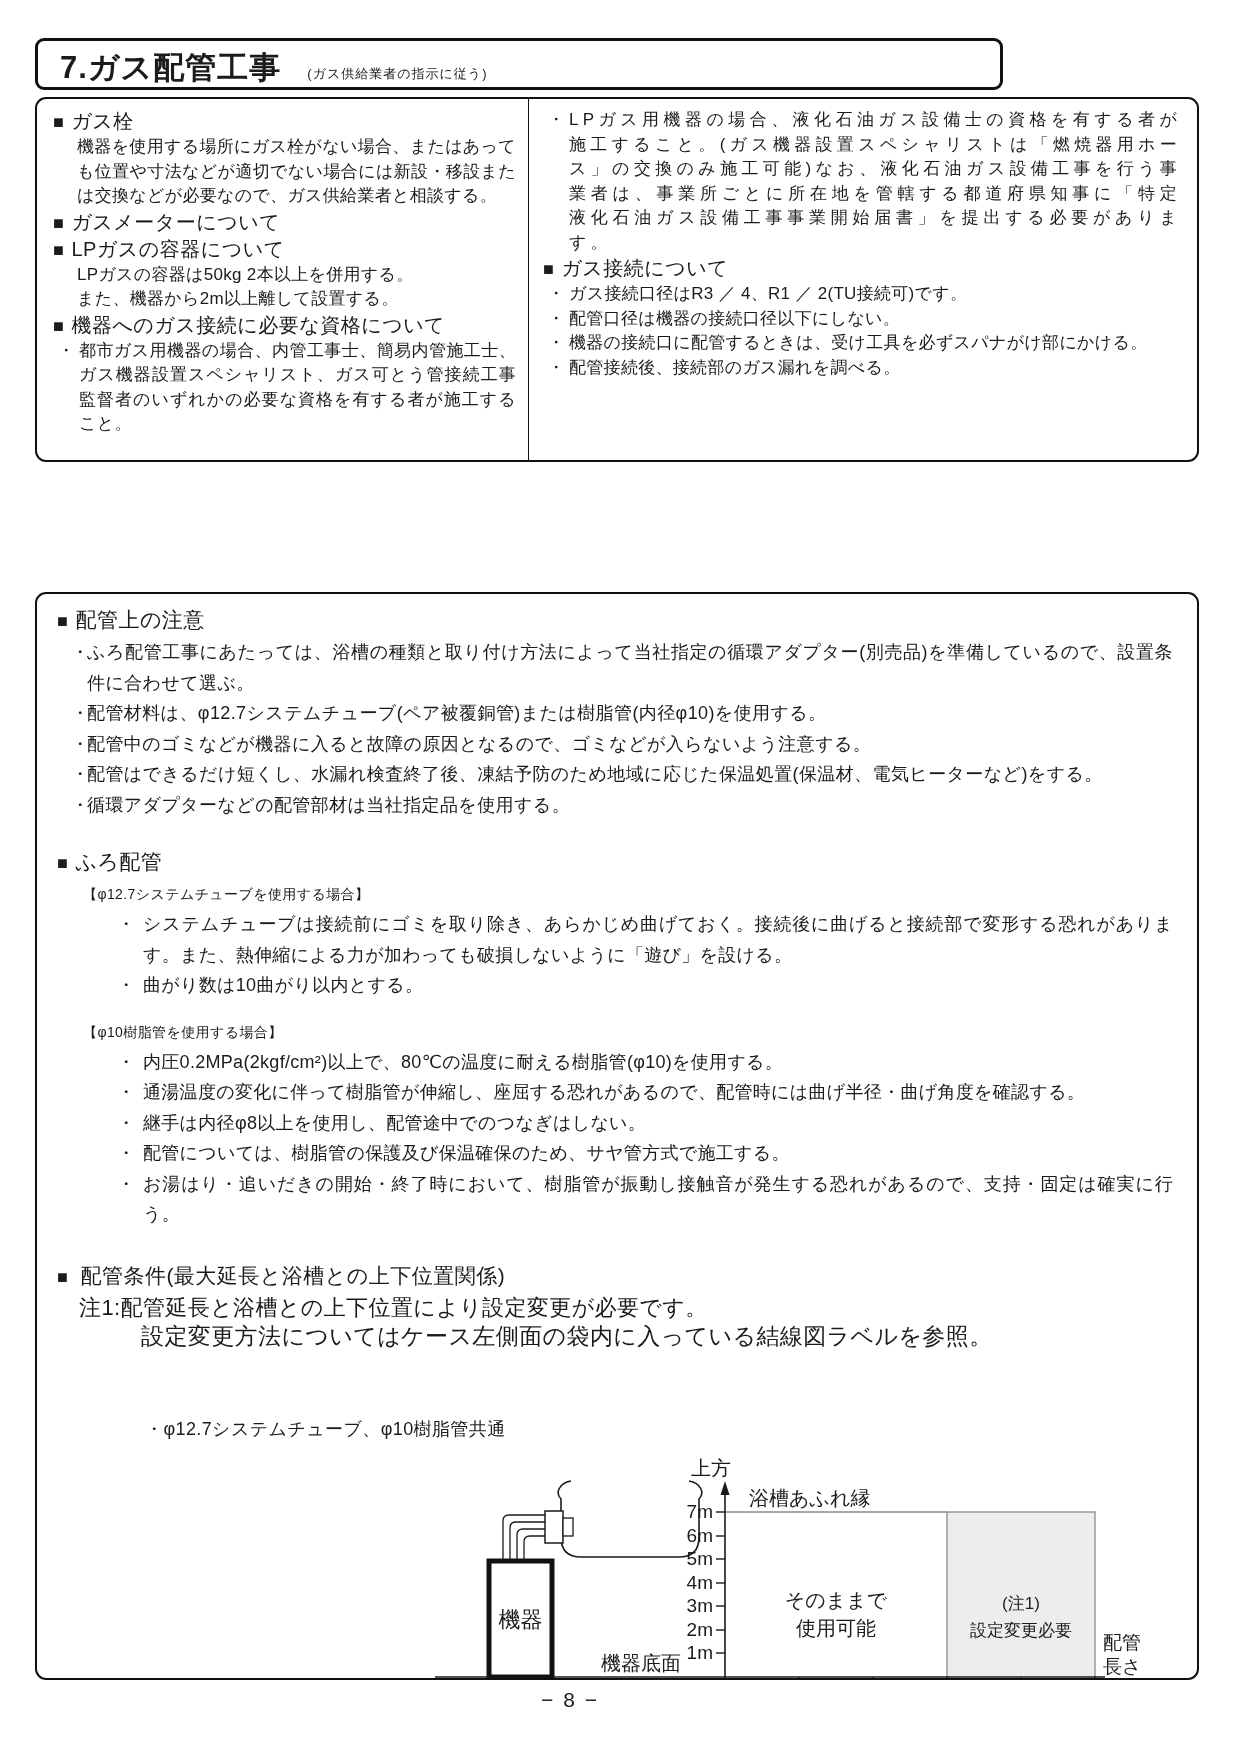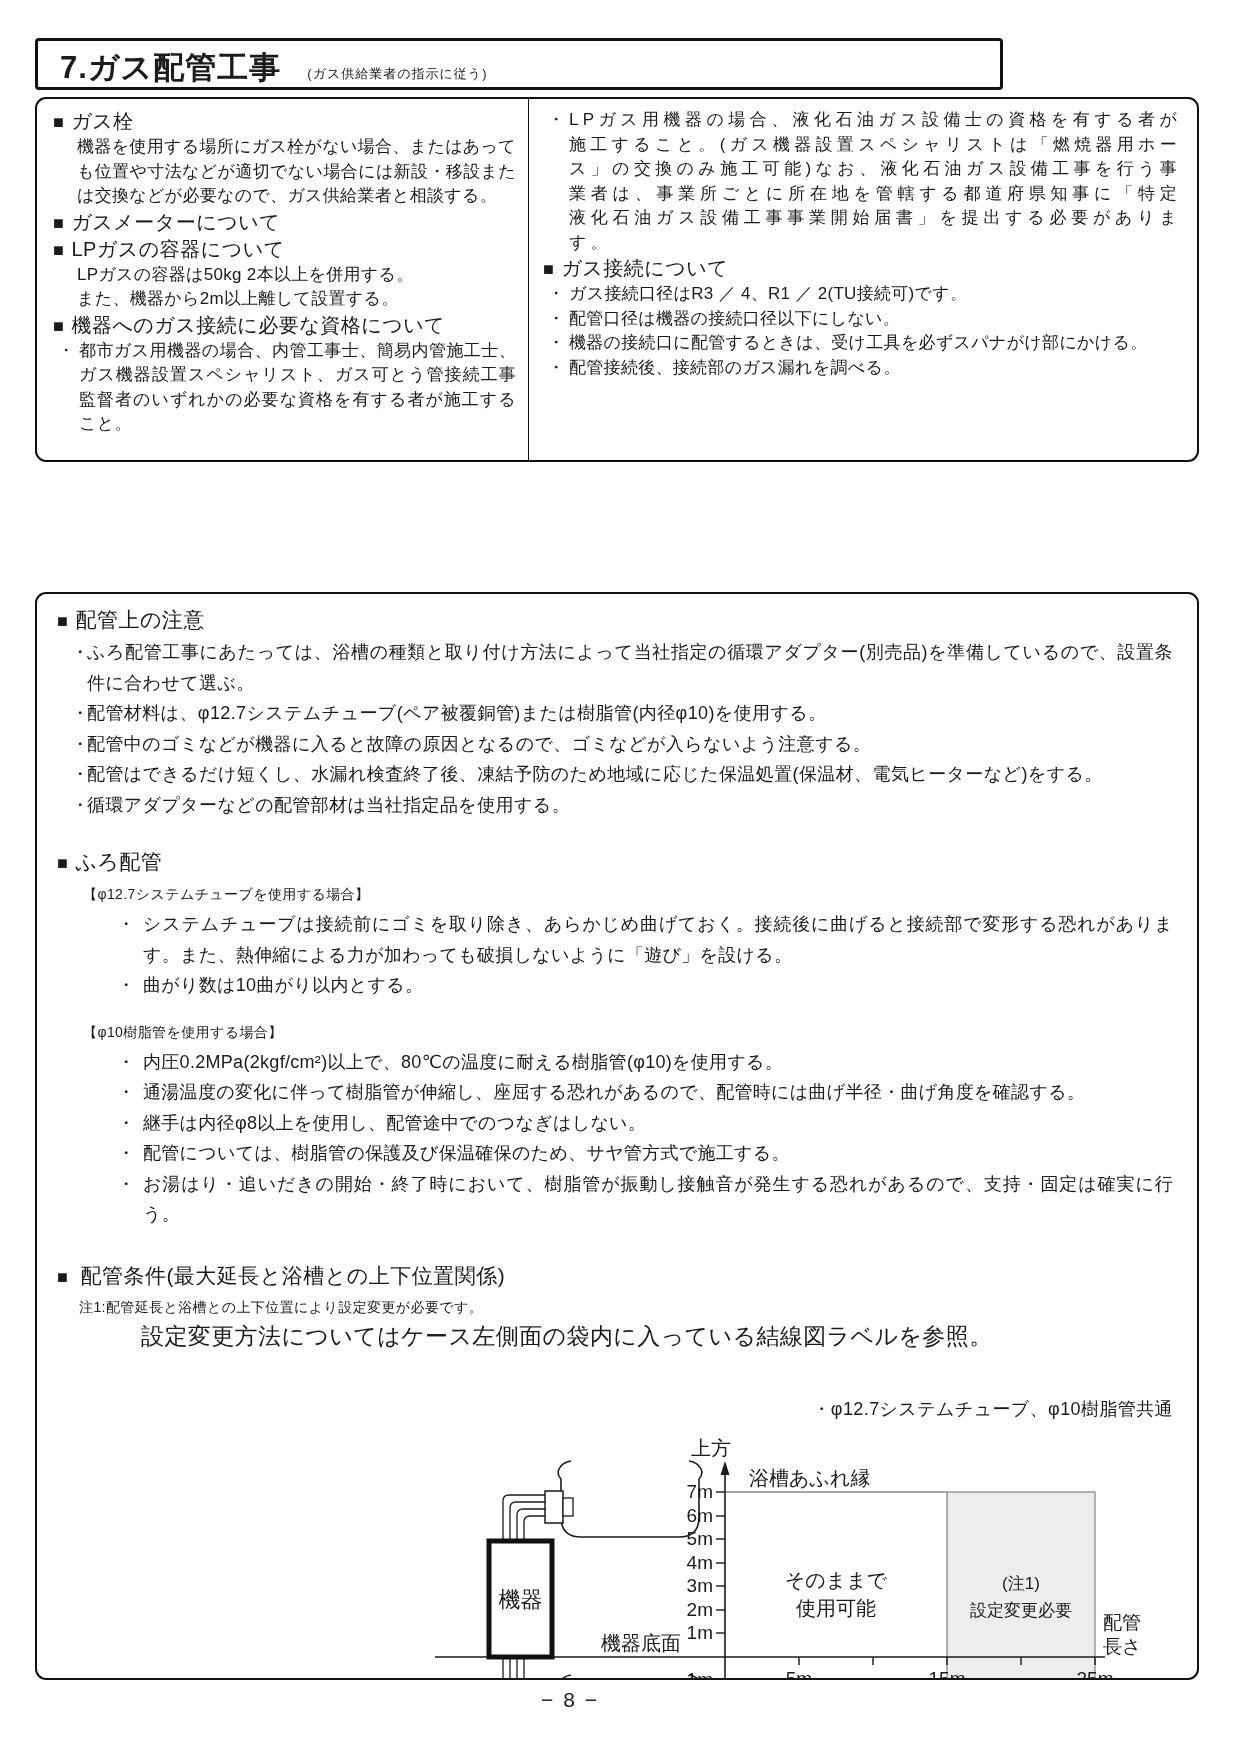--- a/index.html
+++ b/index.html
@@ -1,18 +1,18 @@
 <!DOCTYPE html>
 <html lang="ja"><head>
 <meta charset="utf-8">
 <style>
   html,body{margin:0;padding:0;background:#fff;}
   #page{position:relative;width:1240px;height:1754px;background:#fff;color:#1b1b1b;
         font-family:"Liberation Sans","DejaVu Sans",sans-serif;overflow:hidden;}
-  .titlebox{position:absolute;left:35px;width:968px;border:3.5px solid #111;border-radius:4px;
+  .titlebox{position:absolute;left:35px;width:968px;border:3.5px solid #111;border-radius:9px;
             background:#fff;display:flex;align-items:baseline;padding:6px 0 6px 22px;box-sizing:border-box;}
   .titlebox .big{font-size:31px;font-weight:bold;letter-spacing:1px;}
   .titlebox .small{font-size:13px;margin-left:26px;letter-spacing:1px;}
   .bodybox{position:absolute;left:35px;width:1164px;border:2.5px solid #111;border-radius:11px;
            background:#fff;box-sizing:border-box;overflow:hidden;}
   
   #s7-body{display:flex;}
   .col-l{width:492px;padding:9px 12px 0 16px;box-sizing:border-box;border-right:1.5px solid #111;}
   .col-r{flex:1;padding:9px 16px 0 14px;box-sizing:border-box;}
   .bh{display:flex;align-items:baseline;font-size:20px;line-height:26px;letter-spacing:.5px;}
@@ -24,21 +24,21 @@
   .wide{letter-spacing:4.2px;}
   
   #s8-body{padding:10px 24px 0 20px;}
   .s8h{display:flex;align-items:baseline;font-size:21px;line-height:32px;letter-spacing:.5px;}
   .s8row{display:flex;font-size:18px;line-height:30.5px;}
   .s8row .mk{width:30px;padding-left:14px;box-sizing:border-box;}
   .s8row .tx{letter-spacing:.4px;}
   .case{font-size:14px;line-height:30px;padding-left:26px;letter-spacing:.4px;}
   .caserow{display:flex;font-size:18px;line-height:30.5px;padding-left:52px;}
   .caserow .mk{width:34px;text-align:center;}
-  .condnote{font-size:14px;line-height:29px;padding-left:22px;letter-spacing:.4px;}
+  .condnote{font-size:22px;line-height:29px;padding-left:22px;letter-spacing:.4px;}
   .condnote2{font-size:23px;line-height:29px;padding-left:84px;letter-spacing:.4px;}
   .common{font-size:18px;padding-left:88px;letter-spacing:.4px;}
   #diagram{margin:14px 0 0 360px;display:block;}
   #footer{position:absolute;top:1688px;left:0;width:1140px;text-align:center;font-size:21px;letter-spacing:2px;}
   svg text{font-family:"Liberation Sans","DejaVu Sans",sans-serif;fill:#1b1b1b;}
 </style>
 </head>
 <body>
 
 <div id="page">
@@ -164,21 +164,21 @@
         <span class="mk">・</span>
         <span class="tx">お湯はり・追いだきの開始・終了時において、樹脂管が振動し接触音が発生する恐れがあるので、支持・固定は確実に行う。</span>
       </div>
 
     <div class="s8h" style="margin-top:30px;">
         <span class="sq" style="margin-right:12px;">■</span>
         <span>配管条件(最大延長と浴槽との上下位置関係)</span>
       </div>
     <div class="condnote">注1:配管延長と浴槽との上下位置により設定変更が必要です。</div>
     <div class="condnote2">設定変更方法についてはケース左側面の袋内に入っている結線図ラベルを参照。</div>
-    <div class="common" style="margin-top:46px;text-align:right;">・φ12.7システムチューブ、φ10樹脂管共通</div>
+    <div class="common" style="margin-top:66px;">・φ12.7システムチューブ、φ10樹脂管共通</div>
 
     <svg id="diagram" width="760" height="322" viewBox="0 0 760 322">
 
       <rect x="530" y="57" width="148" height="212" fill="#ededed" stroke="#8a8a8a" stroke-width="1.3"></rect>
 
       <line x1="308" y1="57" x2="530" y2="57" stroke="#8a8a8a" stroke-width="1.6"></line>
 
       <line x1="18" y1="222" x2="688" y2="222" stroke="#1b1b1b" stroke-width="1.6"></line>
 
       <line x1="308" y1="36" x2="308" y2="282" stroke="#1b1b1b" stroke-width="1.6"></line>

